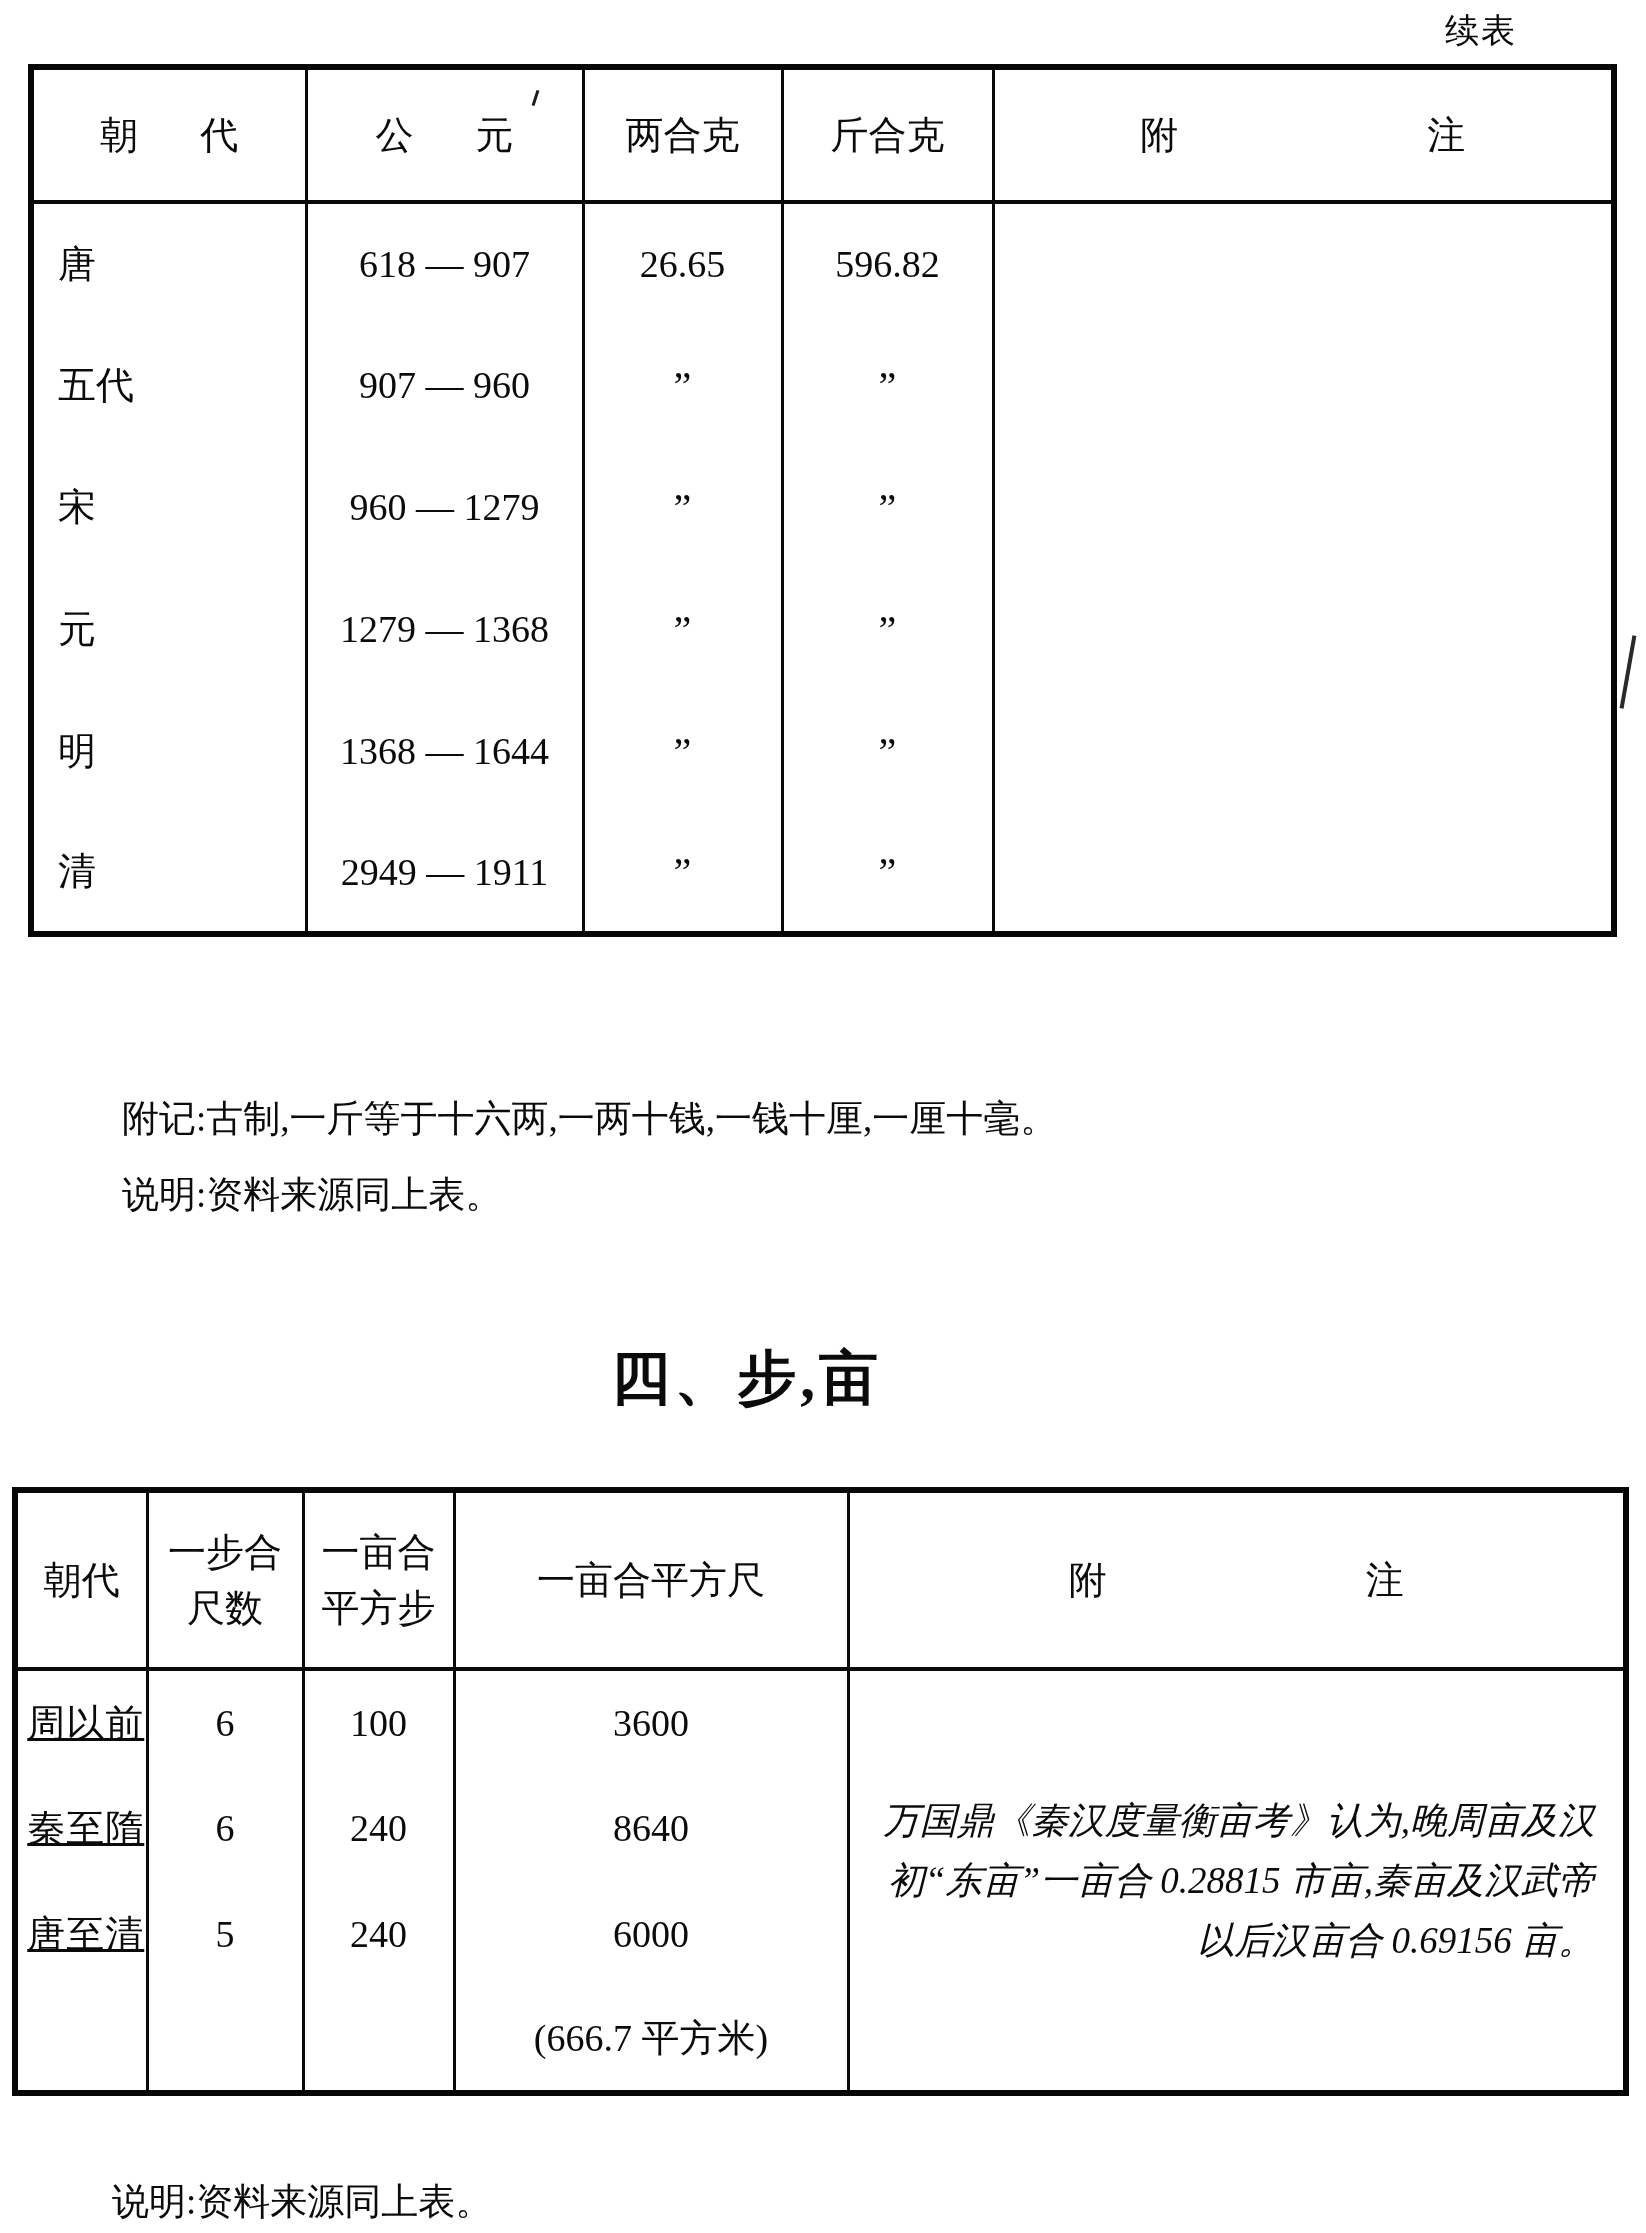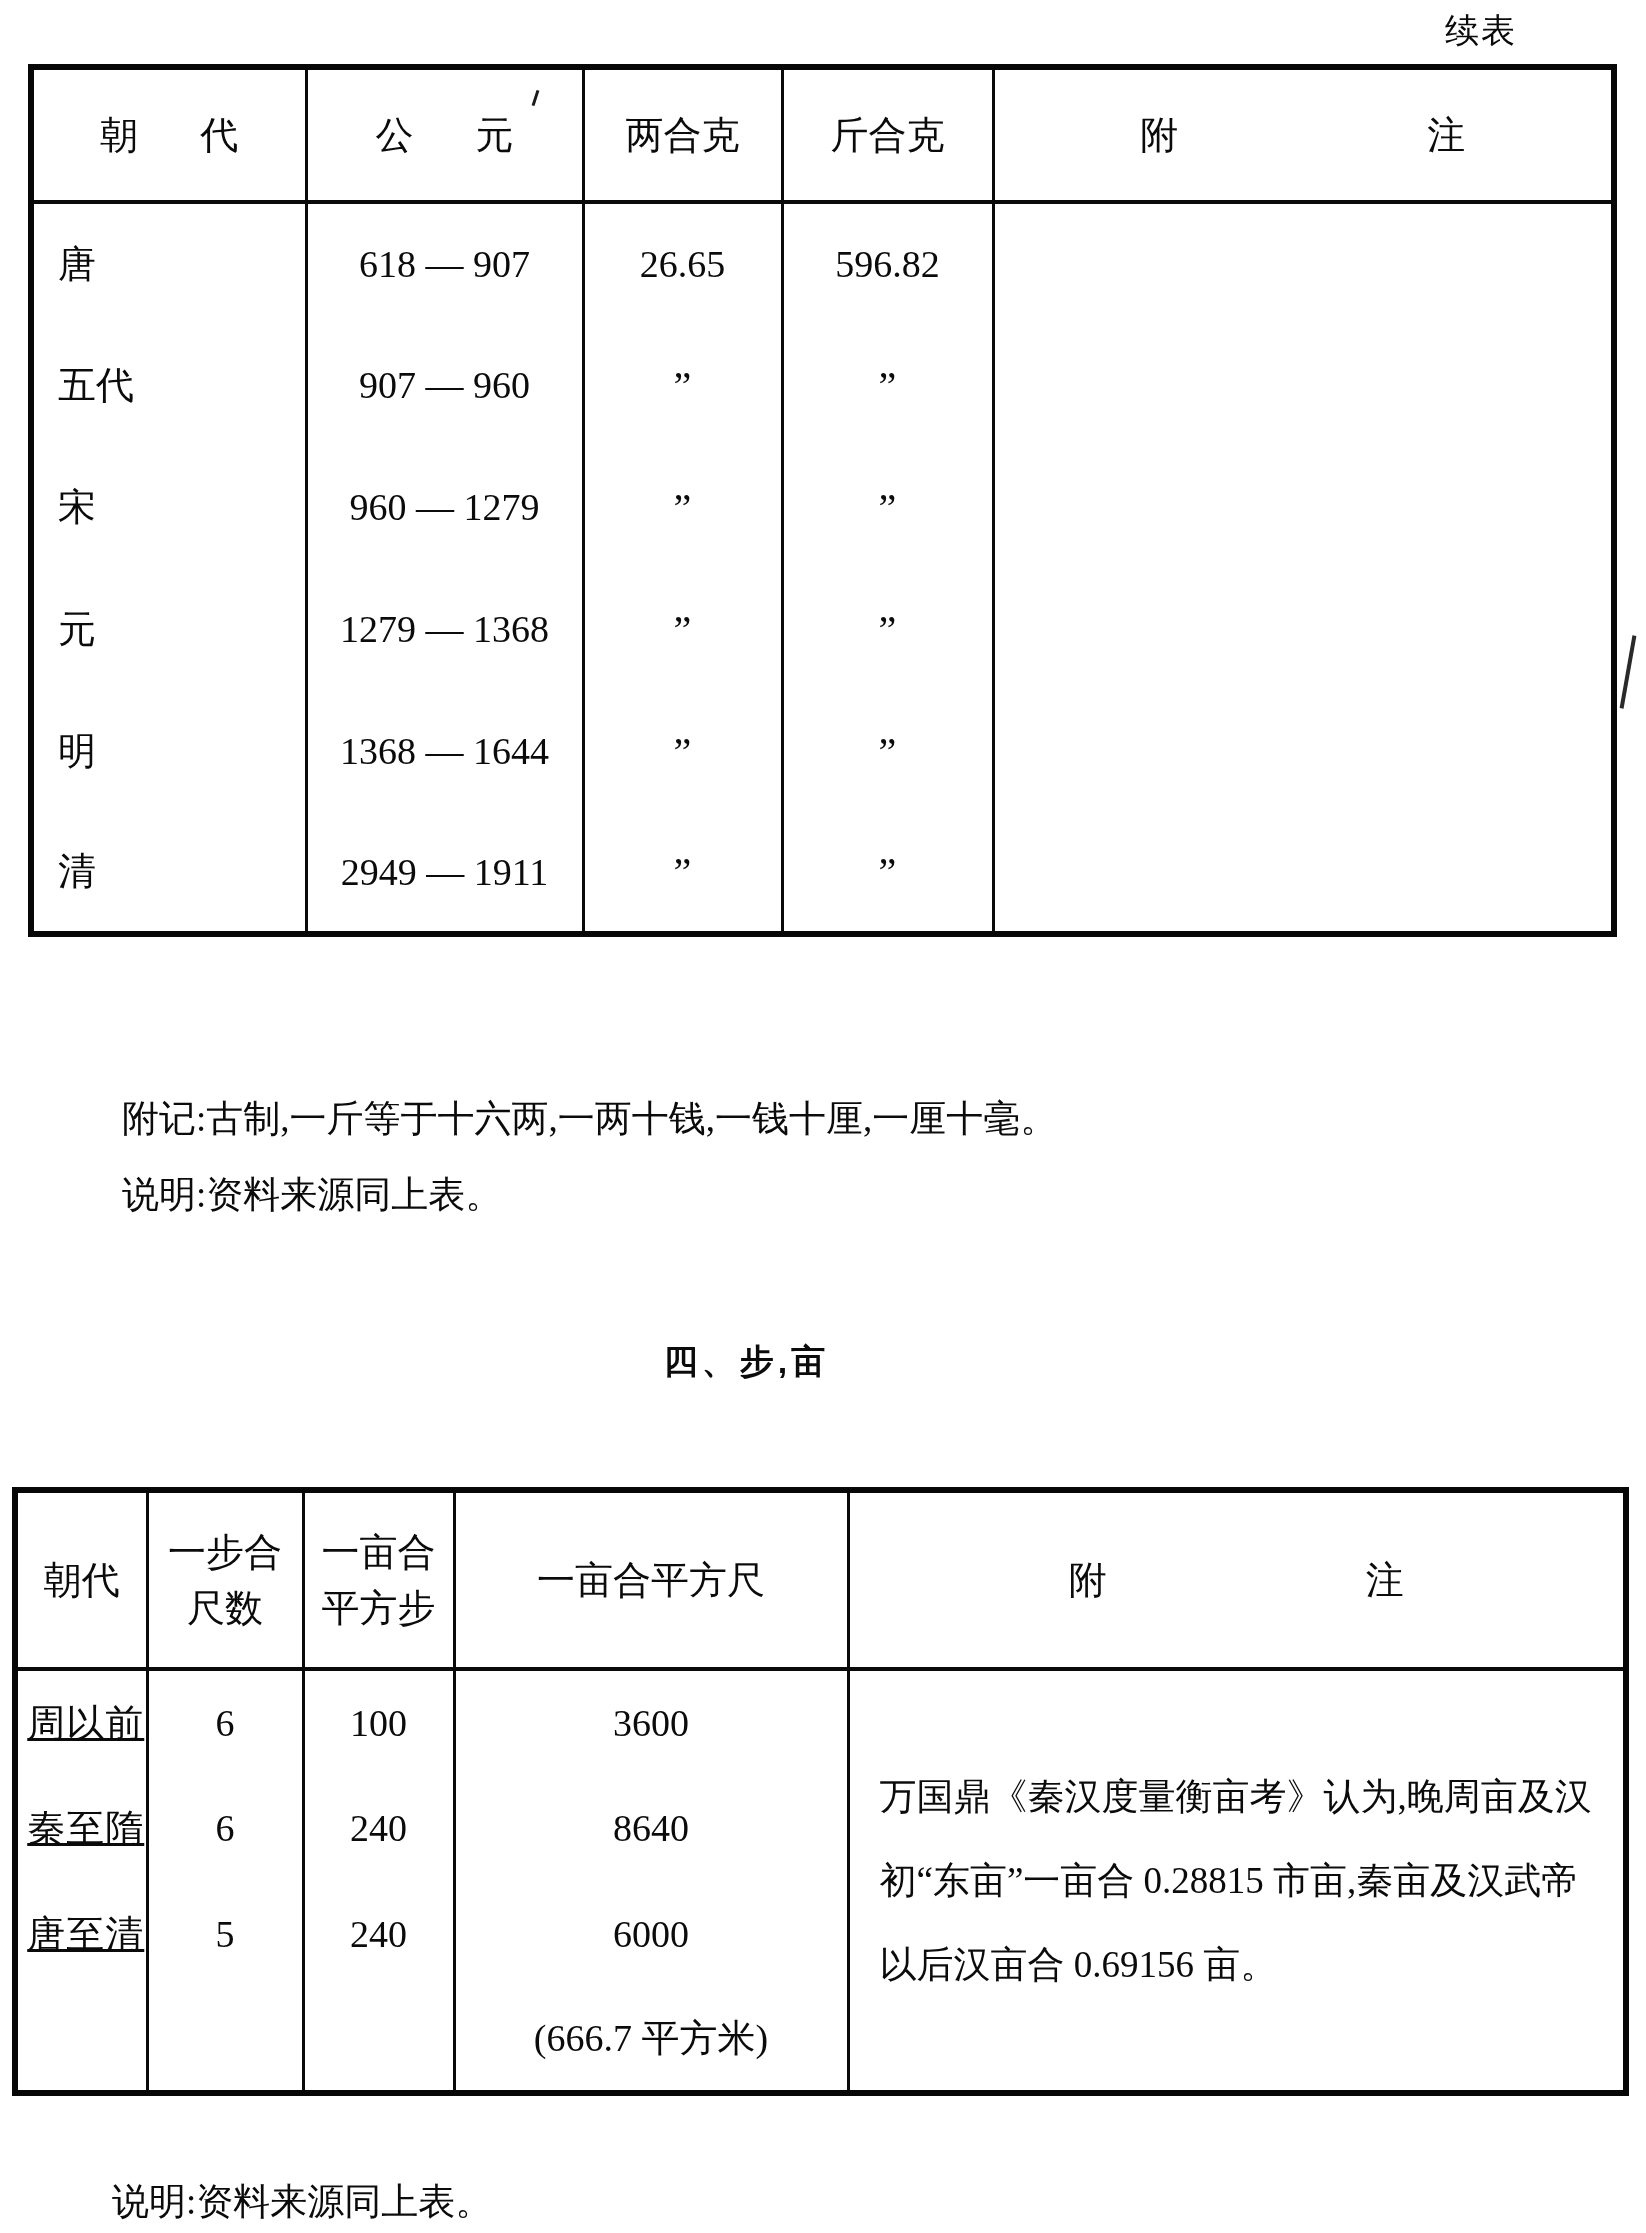--- a/index.html
+++ b/index.html
@@ -41,38 +41,39 @@
   .t1 td.dyn { text-align:left; padding-left:24px; }
   .t1 .ditto { font-size:40px; }
 
   
   .notes { left:122px; top:1081px; font-size:37px; line-height:76px; }
 
   
   .sec-title {
     left:0; top:1339px; width:1493px;
     text-align:center;
-    font-family:Liberation Sans, sans-serif;
+    font-family:Liberation Serif, serif;
     font-weight:700;
-    font-size:34px;
+    font-size:59px;
     letter-spacing:4px;
   }
 
   
   .t2 { left:12px; top:1487px; width:1612px; }
   .t2 thead tr { height:179px; }
   .t2 tbody tr { height:106px; }
   .t2 td.dyn { text-align:center; padding-left:8px; letter-spacing:1px;text-decoration:underline; }
   .t2 .two-line { line-height:56px; }
   .t2 td.note-cell {
-    text-align:left;
+    text-align:right;
     vertical-align:middle;
     padding:0 28px 0 30px;
     font-size:37px;
-    line-height:84px;
+    line-height:60px;
+    font-style:italic;
   }
 
   .bottom-note { left:112px; top:2177px; font-size:37px; }
 
   
   .artifact { background:#2a2a2a; }
   .pen-mark { left:1626px; top:635px; width:4px; height:74px; transform:rotate(10deg); }
   .tick-mark { left:534px; top:90px; width:3px; height:16px; transform:rotate(18deg); background:#1a1a1a; }
 </style>
 </head>

